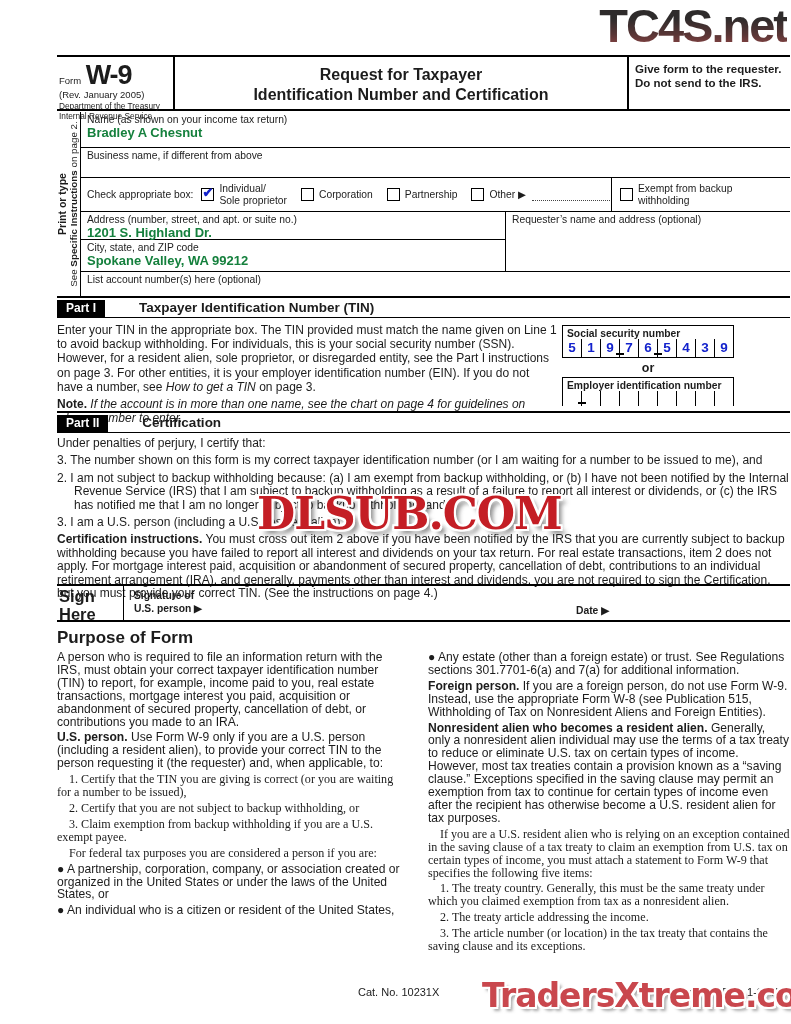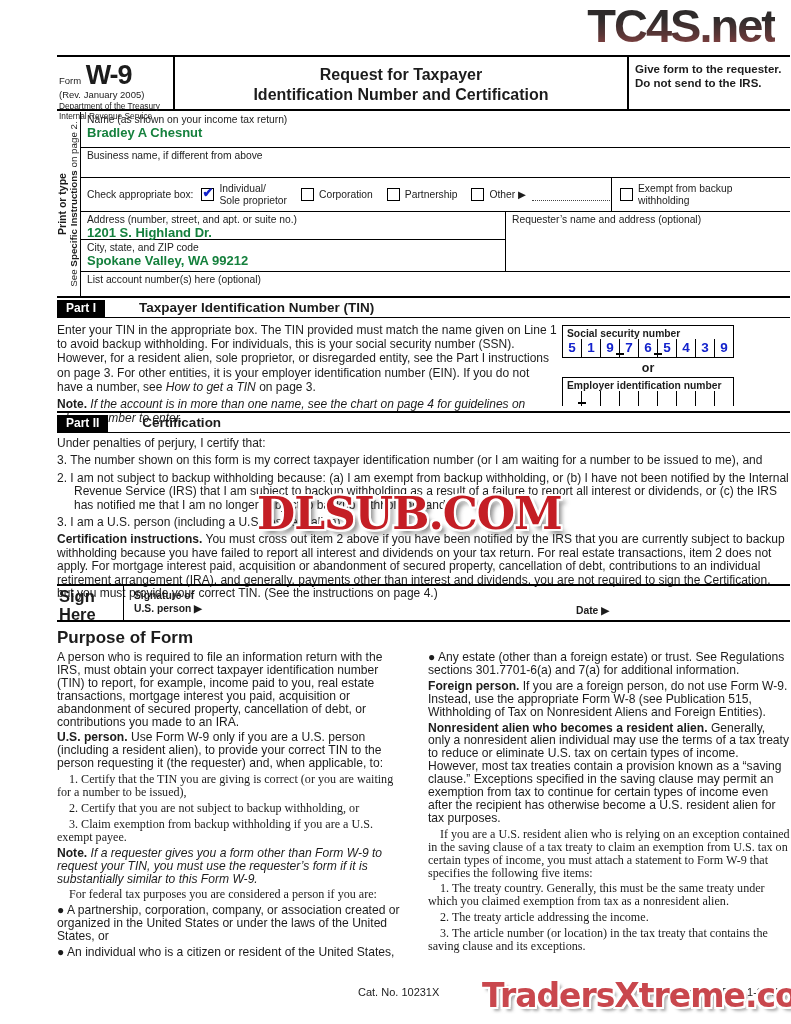--- a/index.html
+++ b/index.html
@@ -1,20 +1,20 @@
 <!DOCTYPE html>
 <html><head>
 <meta charset="utf-8">
 <style>
   * { margin:0; padding:0; box-sizing:border-box; }
   body { background:#ffffff; font-family:"Liberation Sans", sans-serif; color:#1c1c1c; }
   .page { position:relative; width:791px; height:1024px; background:#fff; overflow:hidden; }
 
   
-  .wm-top { position:absolute; top:2px; right:16px; font-size:47px; font-weight:bold; letter-spacing:-2px;
+  .wm-top { position:absolute; top:2px; right:4px; font-size:47px; font-weight:bold; letter-spacing:-2px;
     background:linear-gradient(180deg,#2e2b2b 35%,#5a3636 70%,#8a4343 95%);
     -webkit-background-clip:text; background-clip:text; color:transparent; line-height:1;text-align:center; }
   .wm-mid { position:absolute; left:257px; top:492px; font-family:"DejaVu Serif", serif; font-weight:bold;
     font-size:44px; letter-spacing:-1px; color:#c41e25; line-height:1; z-index:30;
     text-shadow:-2px 0 0 #fff,2px 0 0 #fff,0 -2px 0 #fff,0 2px 0 #fff,-2px -2px 0 #fff,2px 2px 0 #fff,
       -2px 2px 0 #fff,2px -2px 0 #fff,5px 5px 4px rgba(60,60,60,.55); }
   .wm-bot { position:absolute; left:482px; top:979px; font-family:"DejaVu Sans", sans-serif; font-weight:bold;
     font-size:33px; letter-spacing:-1px; color:#c9474d; line-height:1; z-index:30;
     text-shadow:-2px 0 0 #fff,2px 0 0 #fff,0 -2px 0 #fff,0 2px 0 #fff,-2px -2px 0 #fff,2px 2px 0 #fff,
       -2px 2px 0 #fff,2px -2px 0 #fff,4px 4px 3px rgba(90,90,90,.5); }
@@ -270,21 +270,20 @@
   </div>
 
   <div class="purpose-h">Purpose of Form</div>
 
   <div class="col col-l">
     <p>A person who is required to file an information return with the IRS, must obtain your correct taxpayer identification number (TIN) to report, for example, income paid to you, real estate transactions, mortgage interest you paid, acquisition or abandonment of secured property, cancellation of debt, or contributions you made to an IRA.</p>
     <p><span class="lead">U.S. person.</span><span> Use Form W-9 only if you are a U.S. person (including a resident alien), to provide your correct TIN to the person requesting it (the requester) and, when applicable, to:</span></p>
     <p class="ind">1. Certify that the TIN you are giving is correct (or you are waiting for a number to be issued),</p>
     <p class="ind">2. Certify that you are not subject to backup withholding, or</p>
     <p class="ind">3. Claim exemption from backup withholding if you are a U.S. exempt payee.</p>
-    <p><span class="lead">Note.</span><span class="it"> If a requester gives you a form other than Form W-9 to request your TIN, you must use the requester’s form if it is substantially similar to this Form W-9.</span></p>
     <p class="ind">For federal tax purposes you are considered a person if you are:</p>
     <p>● A partnership, corporation, company, or association created or organized in the United States or under the laws of the United States, or</p>
     <p>● An individual who is a citizen or resident of the United States,</p>
   </div>
 
   <div class="col col-r">
     <p>● Any estate (other than a foreign estate) or trust. See Regulations sections 301.7701-6(a) and 7(a) for additional information.</p>
     <p><span class="lead">Foreign person.</span><span> If you are a foreign person, do not use Form W-9. Instead, use the appropriate Form W-8 (see Publication 515, Withholding of Tax on Nonresident Aliens and Foreign Entities).</span></p>
     <p><span class="lead">Nonresident alien who becomes a resident alien.</span><span> Generally, only a nonresident alien individual may use the terms of a tax treaty to reduce or eliminate U.S. tax on certain types of income. However, most tax treaties contain a provision known as a “saving clause.” Exceptions specified in the saving clause may permit an exemption from tax to continue for certain types of income even after the recipient has otherwise become a U.S. resident alien for tax purposes.</span></p>
     <p class="ind">If you are a U.S. resident alien who is relying on an exception contained in the saving clause of a tax treaty to claim an exemption from U.S. tax on certain types of income, you must attach a statement to Form W-9 that specifies the following five items:</p>

